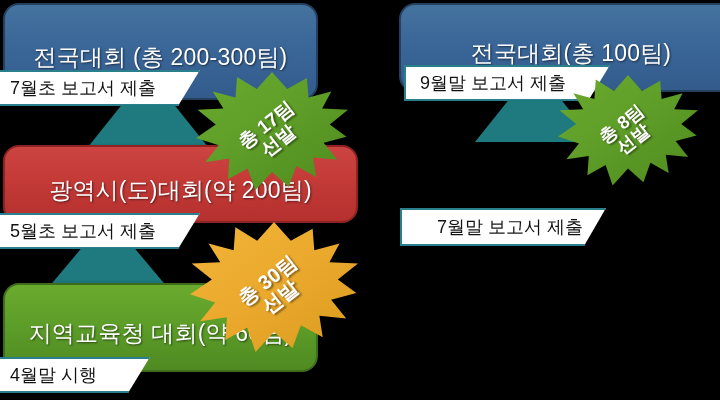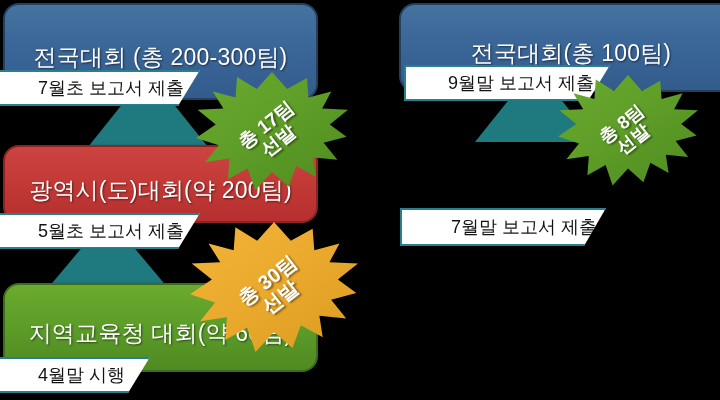--- a/index.html
+++ b/index.html
@@ -60,21 +60,20 @@
     display: flex;
     align-items: center;
     color: #121212;
     font-size: 18px;
     padding-left: 14px;
     clip-path: polygon(0 0, 100% 0, calc(100% - 22px) 100%, 0 100%);
     box-shadow: 2px 3px 4px rgba(0,0,0,0.55);
   }
   .banner-text {
     white-space: nowrap;
-    margin-left: 28px;
   }
 
   
   .connector {
     position: absolute;
     background: #1f7a80;
     clip-path: polygon(28% 0, 72% 0, 100% 100%, 0 100%);
   }
 
   
@@ -121,21 +120,21 @@
 
   <div class="box box-blue" style="left:3px; top:3px; width:315px; height:97px;">
     <span class="box-label">전국대회 (총 200-300팀)</span>
   </div>
   <div class="banner" style="left:-6px; top:70px; width:206px; height:36px;">
     <span class="banner-text">7월초 보고서 제출</span>
   </div>
 
   <div class="connector" style="left:88px; top:105px; width:120px; height:42px;"></div>
 
-  <div class="box box-red" style="left:3px; top:145px; width:315px; height:78px;">
+  <div class="box box-red" style="left:3px; top:145px; width:355px; height:78px;">
     <span class="box-label">광역시(도)대회(약 200팀)</span>
   </div>
   <div class="banner" style="left:-6px; top:213px; width:206px; height:36px;">
     <span class="banner-text">5월초 보고서 제출</span>
   </div>
 
   <div class="connector" style="left:48px; top:248px; width:120px; height:40px;"></div>
 
   <div class="box box-green" style="left:3px; top:283px; width:315px; height:89px;">
     <span class="box-label">지역교육청 대회(약 60님)</span>

